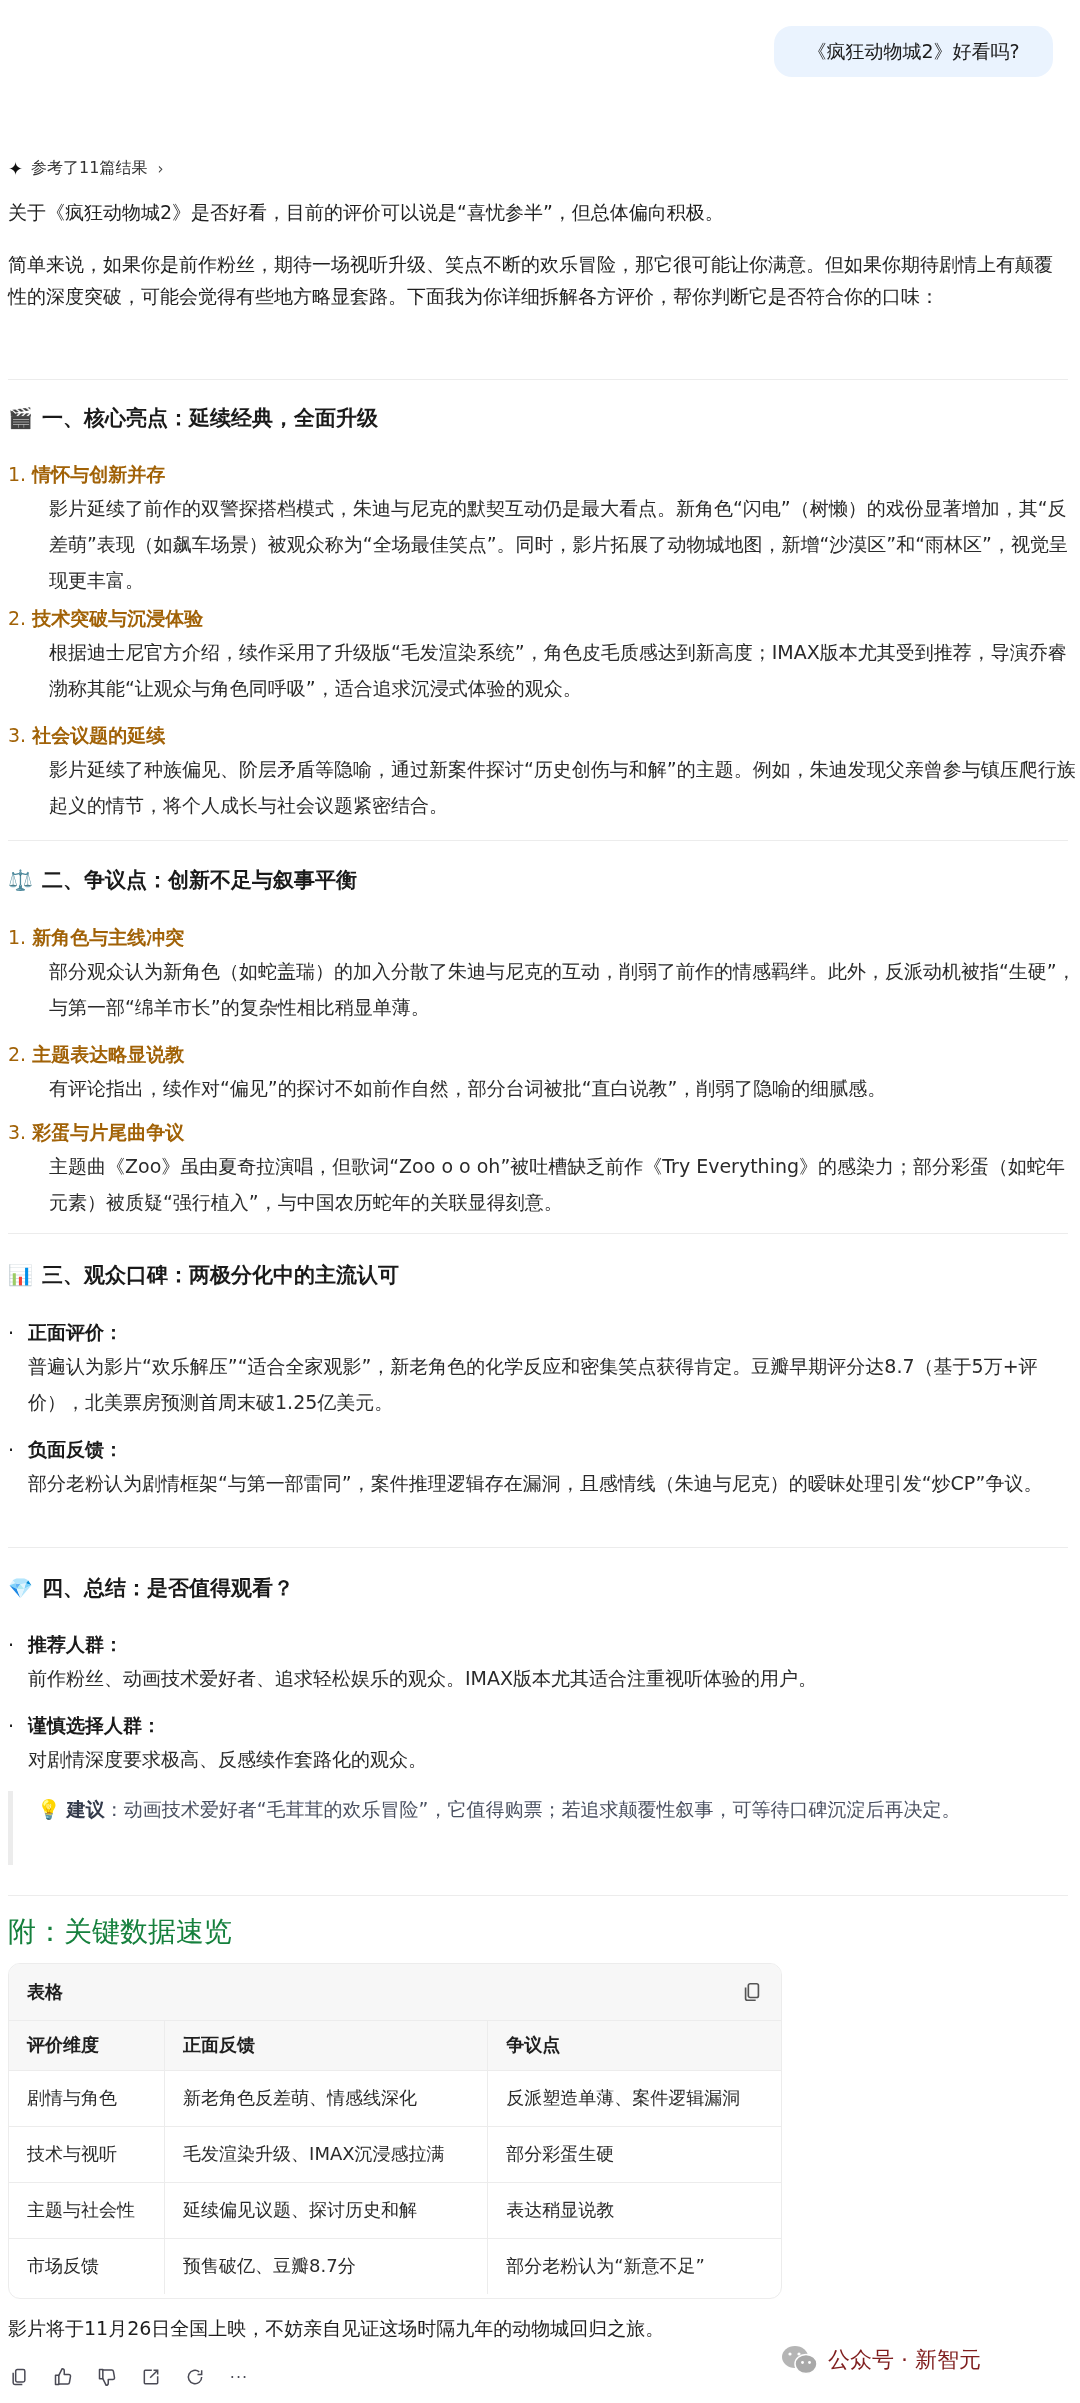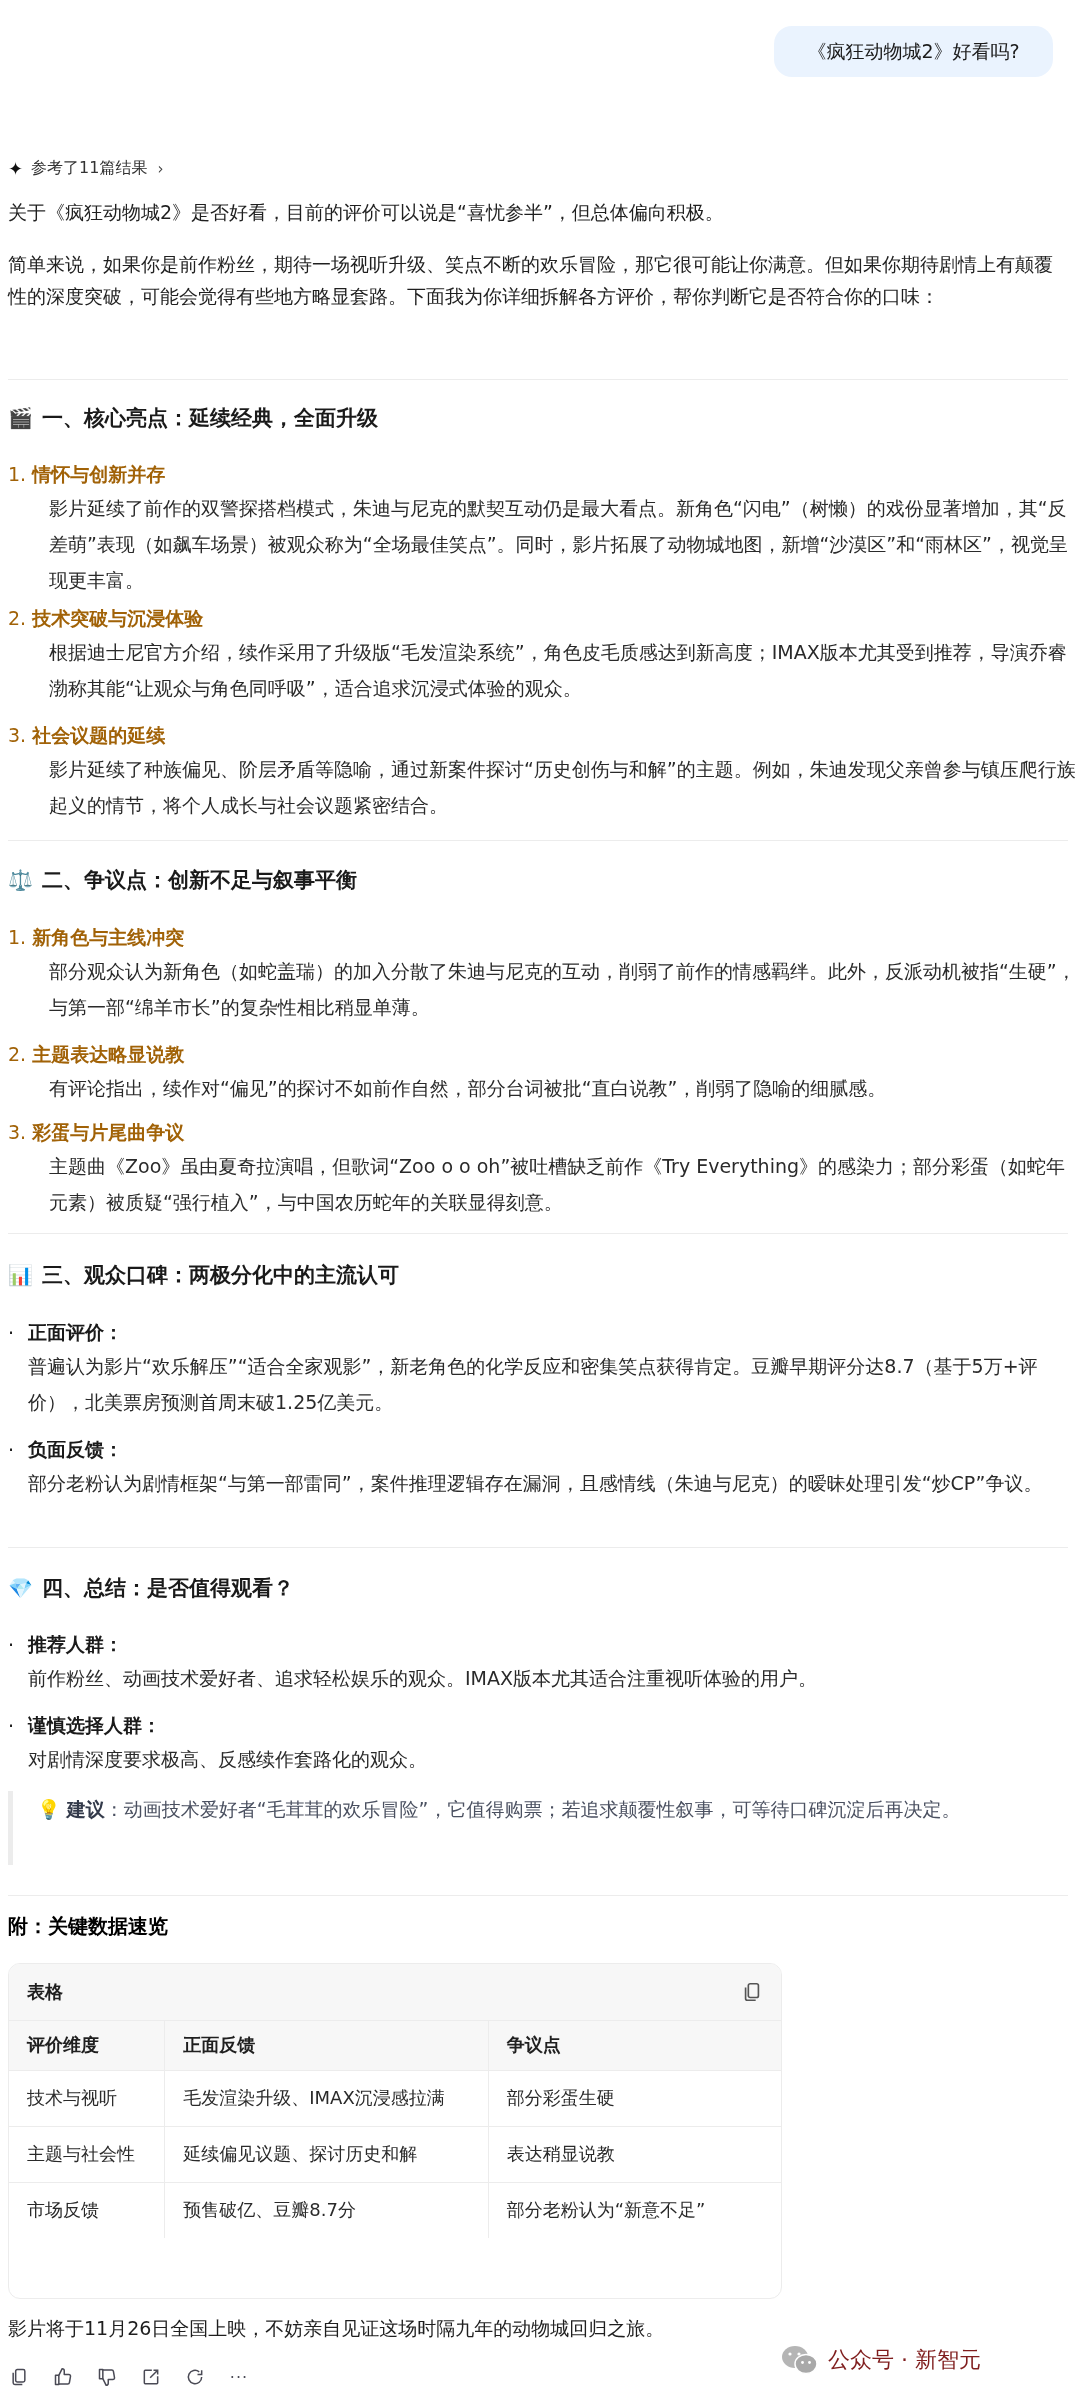--- a/index.html
+++ b/index.html
@@ -28,21 +28,21 @@
   .ol-title .num { font-weight: normal; margin-right: 6px; }
   .ol-body { position: absolute; left: 33px; width: 1030px; font-size: 19px; line-height: 36px; color: #2a2a2a; margin-left: 16px; }
 
   .ul-title { position: absolute; left: 8px; font-size: 19px; font-weight: bold; color: #1a1a1a; display: flex; align-items: center; }
   .ul-title .bullet { font-weight: normal; width: 20px; display: inline-block; }
   .ul-body { position: absolute; left: 28px; width: 1035px; font-size: 19px; line-height: 36px; color: #2a2a2a; }
 
   .quote { position: absolute; left: 8px; top: 1791px; width: 1060px; height: 74px; border-left: 5px solid #ececec; padding-left: 24px; font-size: 19px; line-height: 36px; color: #4a5060; }
   .quote b { color: #333a4a; }
 
-  .h3 { position: absolute; left: 8px; top: 1913px; font-size: 20px; font-weight: bold; color: #000000; }
+  .h3 { position: absolute; left: 8px; top: 1913px; font-size: 28px; font-weight: normal; color: #15803d; }
 
   .table-card { position: absolute; left: 8px; top: 1963px; width: 774px; height: 336px; border: 1px solid #ececec; border-radius: 12px; overflow: hidden; background: #fff; }
   .table-head { height: 57px; background: #f7f7f7; display: flex; align-items: center; justify-content: space-between; padding: 0 18px; font-size: 18px; font-weight: bold; color: #1f1f1f; border-bottom: 1px solid #ececec; }
   .copy-sm { width: 22px; height: 22px; color: #555; cursor: pointer; }
   table { border-collapse: collapse; width: 100%; font-size: 18px; }
   th, td { text-align: left; padding: 0 18px; border-right: 1px solid #ececec; border-bottom: 1px solid #ececec; color: #2a2a2a; white-space: nowrap; }
   th:last-child, td:last-child { border-right: none; }
   tr:last-child td { border-bottom: none; }
   th { height: 49px; background: #f7f7f7; font-weight: bold; color: #1f1f1f; }
   td { height: 56px; }
@@ -158,20 +158,25 @@
       </colgroup>
     <thead>
       <tr>
         <th>评价维度</th>
         <th>正面反馈</th>
         <th>争议点</th>
       </tr>
     </thead>
     <tbody>
       <tr>
+        <td>剧情与角色</td>
+        <td>新老角色反差萌、情感线深化</td>
+        <td>反派塑造单薄、案件逻辑漏洞</td>
+      </tr>
+      <tr>
         <td>技术与视听</td>
         <td>毛发渲染升级、IMAX沉浸感拉满</td>
         <td>部分彩蛋生硬</td>
       </tr>
       <tr>
         <td>主题与社会性</td>
         <td>延续偏见议题、探讨历史和解</td>
         <td>表达稍显说教</td>
       </tr>
       <tr>

